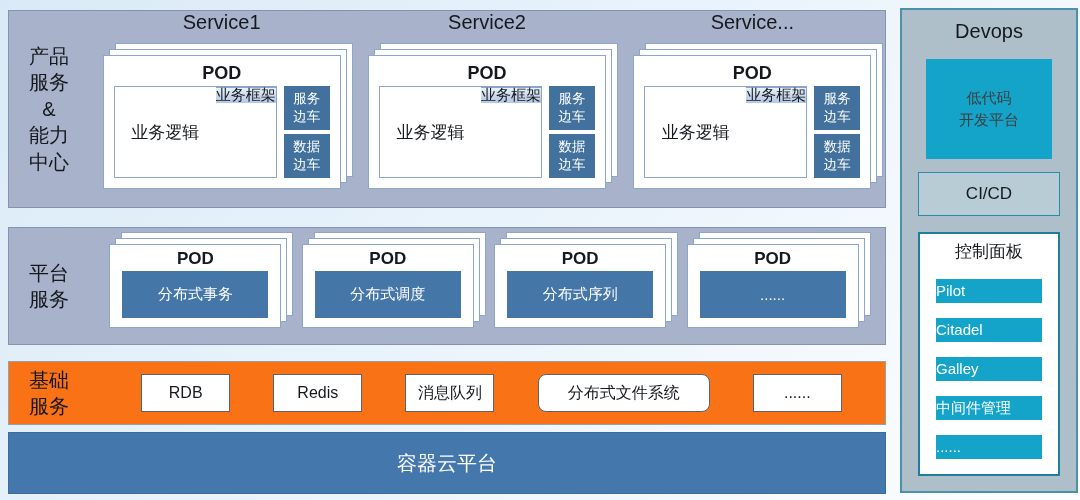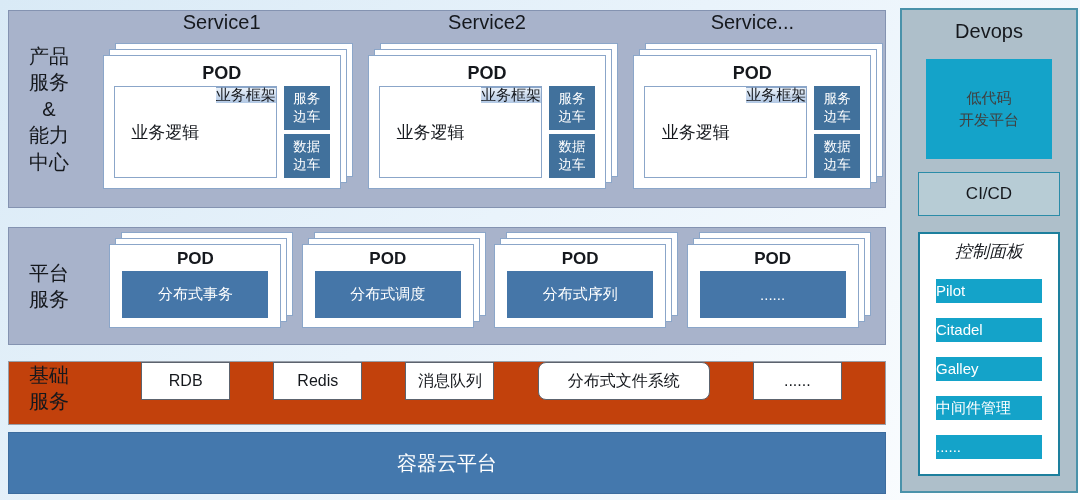--- a/index.html
+++ b/index.html
@@ -8,21 +8,21 @@
     position:relative;
     font-family:"Liberation Sans","DejaVu Sans",sans-serif;
     background:linear-gradient(135deg,#d9eaf6 0%,#e9f3fb 45%,#fdfeff 100%);
     overflow:hidden;
     color:#15181d;
   }
   .main { position:absolute; left:8px; top:10px; width:878px; }
   .band { border:1.6px solid #8493b1; background:#a8b3cb; display:flex; }
   .band-product { height:198px; margin-bottom:19px; }
   .band-platform { height:118px; margin-bottom:16px; }
-  .band-basic { height:64px; margin-bottom:7px; background:#c2410c; border-color:#989fa9; align-items:flex-start;gap:9px; }
+  .band-basic { height:64px; margin-bottom:7px; background:#f97316; border-color:#989fa9; align-items:center;gap:9px; }
   .band-container { height:62px; background:#4478ad; border-color:#3c6c9e; align-items:center; justify-content:center; }
   .band-label { width:80px; flex-shrink:0; display:flex; align-items:center; justify-content:center;
     font-size:20px; line-height:1.32; white-space:pre-line; text-align:center; }
   
   .services { flex:1; display:flex; }
   .service { flex:1; display:flex; flex-direction:column; align-items:center; }
   .service-title { font-size:20px; height:30px; }
   .pod-stack { position:relative; width:238px; height:134px; margin-top:14px; }
   .stack-layer { position:absolute; width:100%; height:100%; background:#fff; border:1.4px solid #8ba6c9; }
   .sl2 { left:12px; top:-12px; }
@@ -58,21 +58,21 @@
   .devops { position:absolute; left:900px; top:8px; width:178px; height:485px;
     background:#aebfca; border:2px solid #4a92aa; display:flex; flex-direction:column; }
   .devops-title { text-align:center; font-size:20px; margin-top:10px; }
   .lowcode { margin:16px 24px 0; height:100px; background:#14a3c9; color:#404040;
     display:flex; align-items:center; justify-content:center; text-align:center;
     font-size:15px; line-height:1.5; white-space:pre-line; }
   .cicd { margin:13px 16px 0; height:44px; border:1.4px solid #2b8ca8; background:#b7ccd5;
     display:flex; align-items:center; justify-content:center; font-size:17px; }
   .control-panel { margin:16px 16px 0; height:244px; background:#fff; border:2px solid #1d7f9d;
     padding:6px 14px 0; }
-  .cp-title { text-align:center; font-size:17px; height:24px; line-height:24px;font-style:italic; }
+  .cp-title { text-align:center; font-size:17px; height:24px; line-height:24px; }
   .cp-btn { height:24px; line-height:24px; margin:15px 2px 0; background:#14a3c9; color:#fff;
     text-align:left; font-size:15px; }
 </style>
 </head>
 <body>
 
 <div class="main">
 
   <div class="band band-product">
     <div class="band-label">产品

